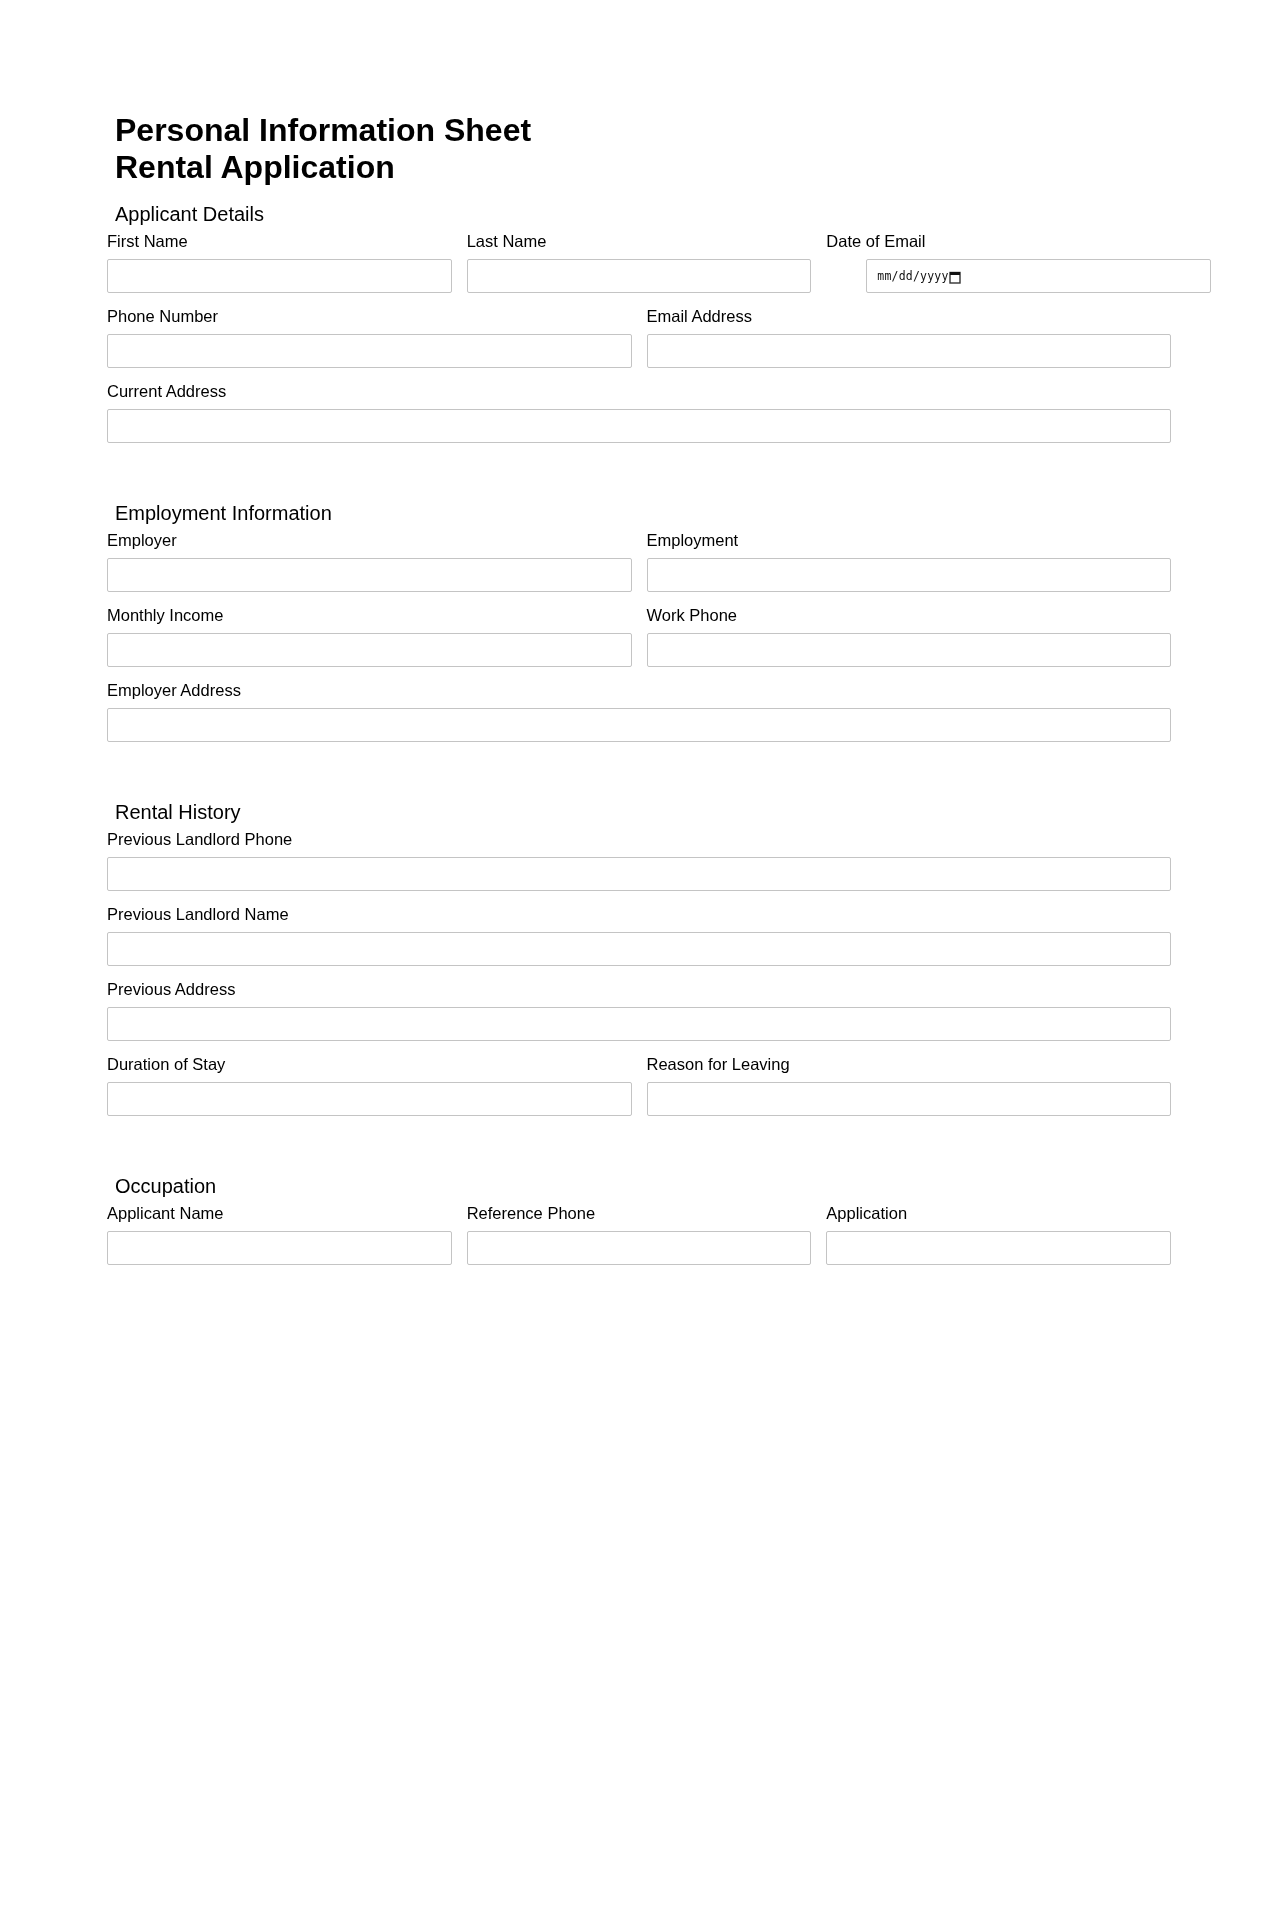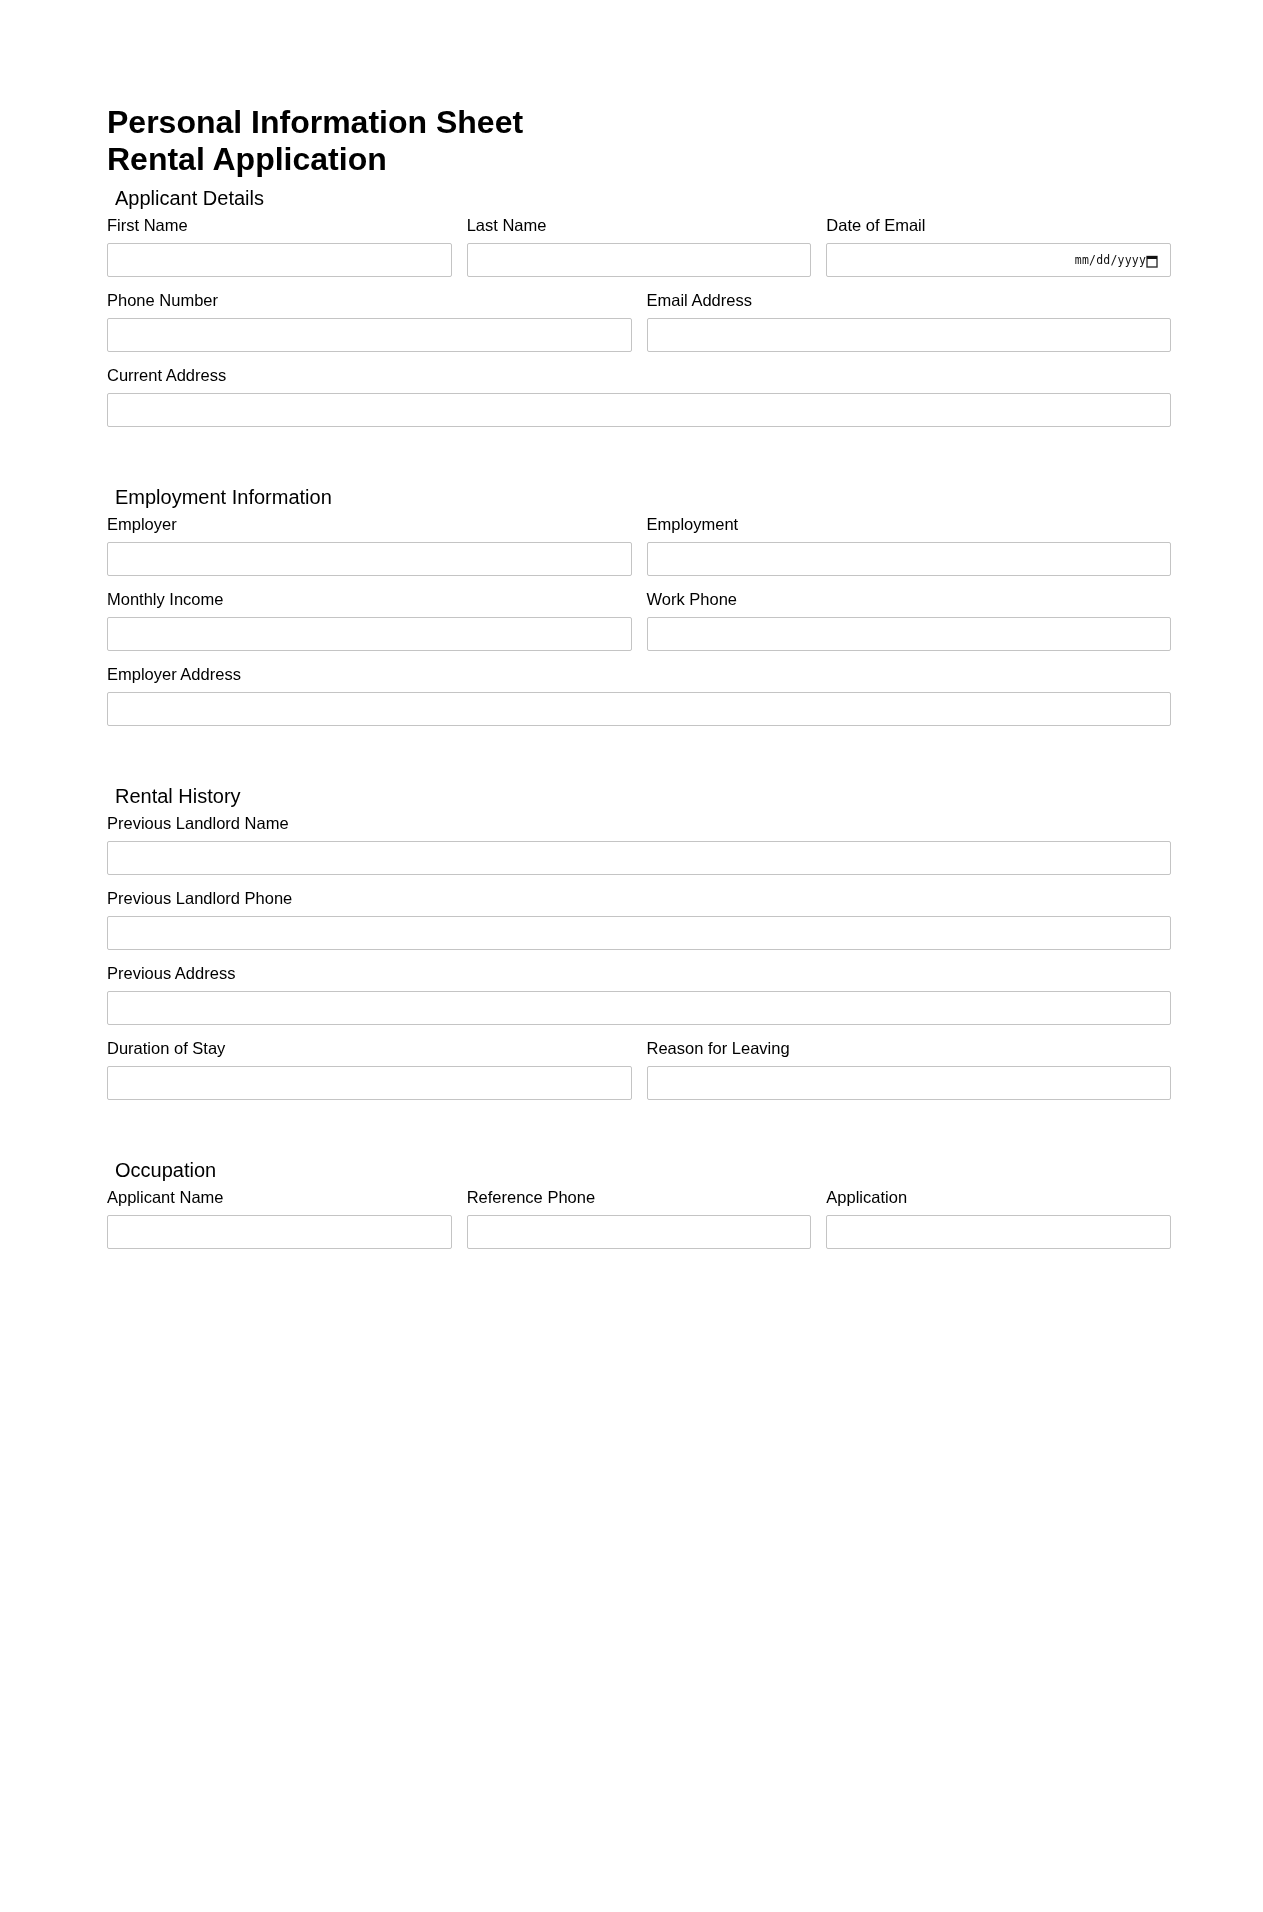--- a/index.html
+++ b/index.html
@@ -18,21 +18,21 @@
     .page {
       position: absolute;
       left: 107px;
       top: 104px;
       width: 1064px;
     }
     .title {
       font-size: 32px;
       font-weight: bold;
       line-height: 37px;
-      margin: 0;
+      margin: 8px;
     }
     .section {
       margin: 0;
     }
     .section-heading {
       font-size: 20px;
       font-weight: normal;
       line-height: 24px;
       margin: 0 0 6px 8px;
     }
@@ -69,22 +69,23 @@
     .date-wrap {
       position: relative;
       box-sizing: border-box;
       height: 34px;
       width: 100%;
       border: 1px solid #c4c4c4;
       border-radius: 2px;
       background: #ffffff;
       display: flex;
       align-items: center;
-      justify-content: flex-end;
+      justify-content: flex-start;
       padding: 0 12px 0 10px;
+      margin-left: 40px;
     }
     .date-text {
       font-family: "DejaVu Sans Mono", monospace;
       font-size: 11.5px;
       color: #111111;
       letter-spacing: 0.2px;
     }
     .cal-icon {
       width: 12px;
       height: 13px;
@@ -189,34 +190,34 @@
     </div>
   </section>
 
   <div class="sec-gap"></div>
 
   <section class="section">
     <h2 class="section-heading">Rental History</h2>
 
     <div class="row">
       <div class="field">
+        <label>Previous Landlord Phone</label>
+        <input type="tel" placeholder="" style="">
+      </div>
+    </div>
+
+    <div class="row">
+      <div class="field">
         <label>Previous Landlord Name</label>
         <input type="text" placeholder="" style="">
       </div>
     </div>
 
     <div class="row">
       <div class="field">
-        <label>Previous Landlord Phone</label>
-        <input type="tel" placeholder="" style="">
-      </div>
-    </div>
-
-    <div class="row">
-      <div class="field">
         <label>Previous Address</label>
         <input type="text" placeholder="" style="">
       </div>
     </div>
 
     <div class="row">
       <div class="field">
         <label>Duration of Stay</label>
         <input type="text" placeholder="" style="">
       </div>

